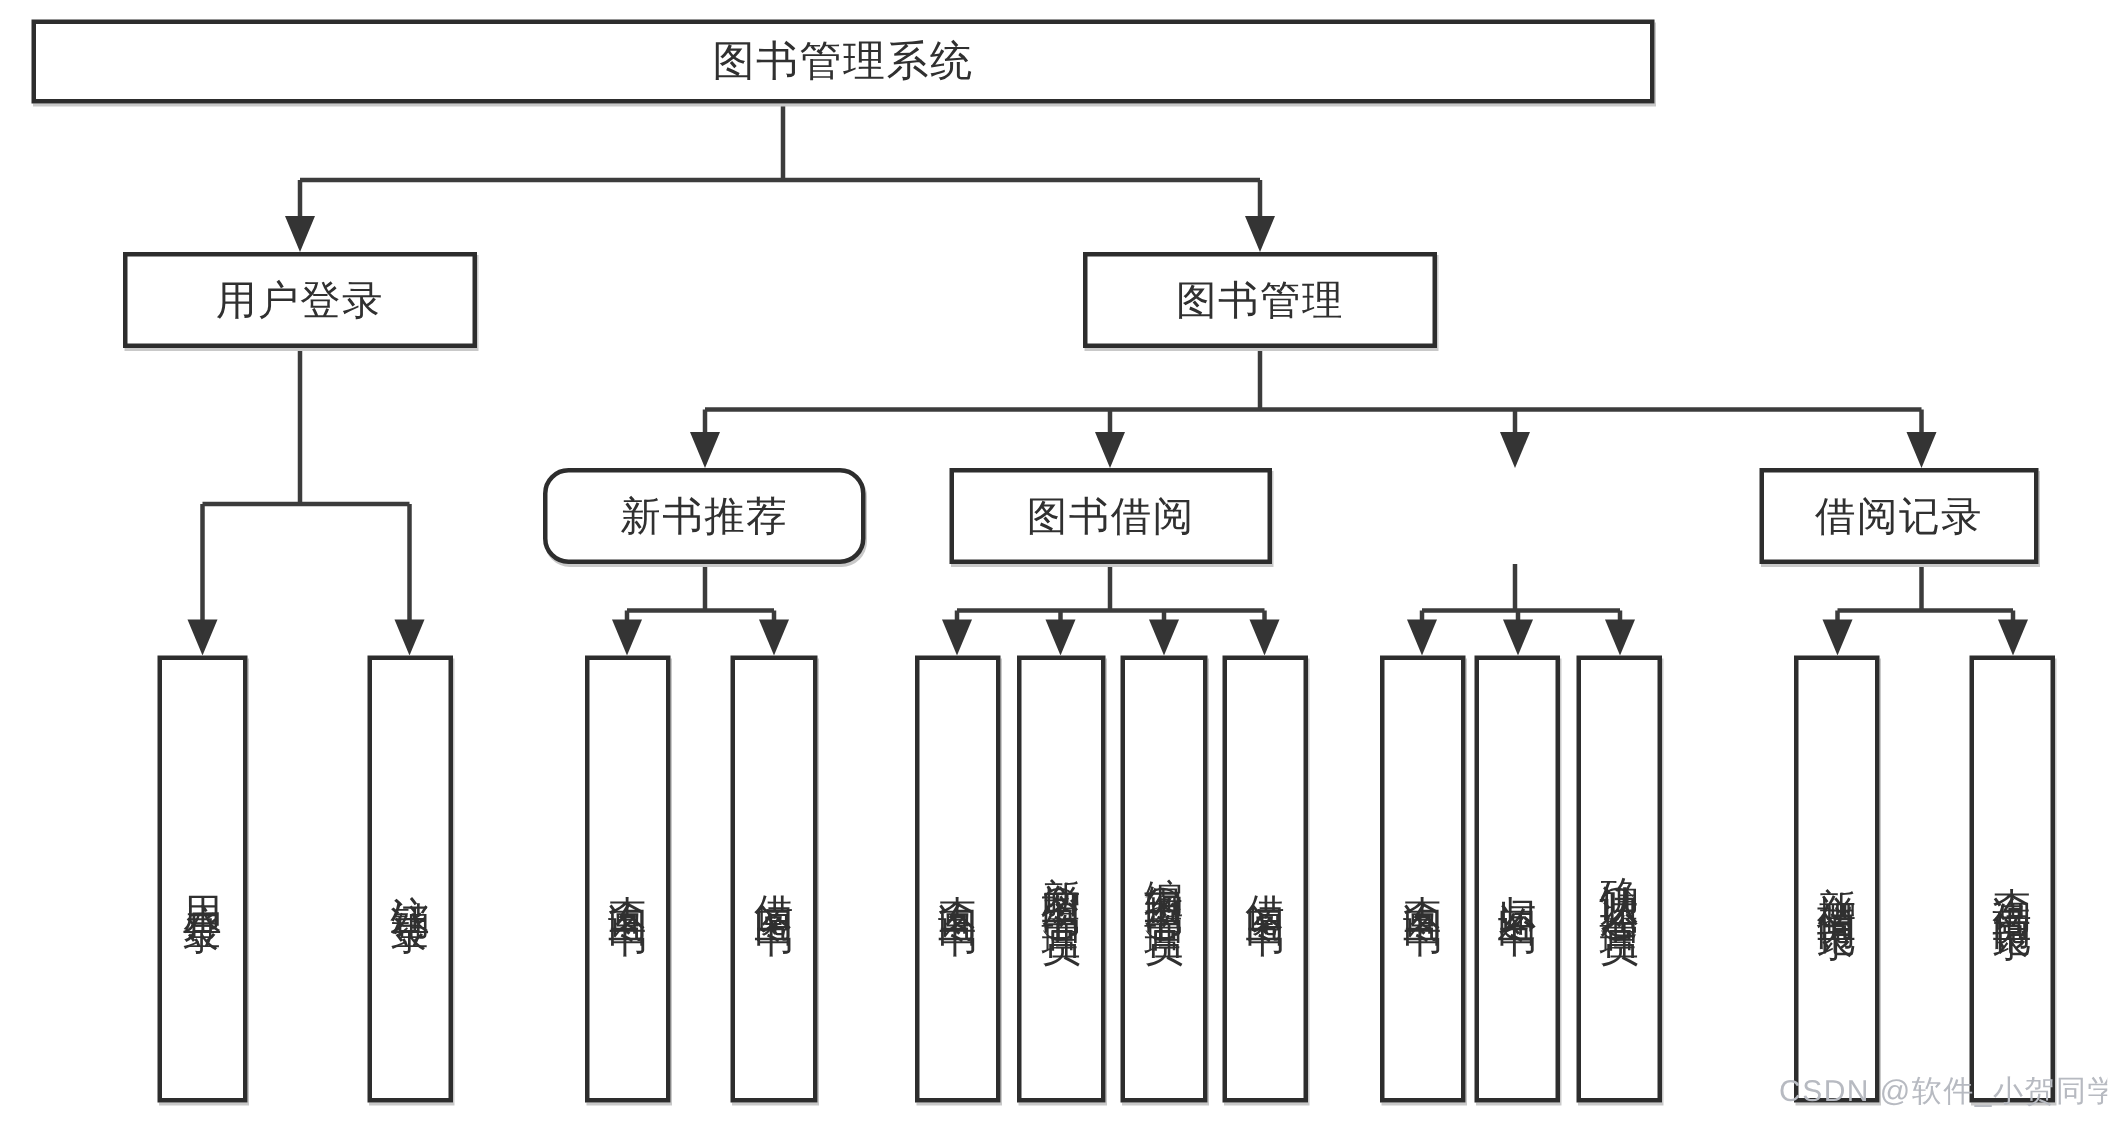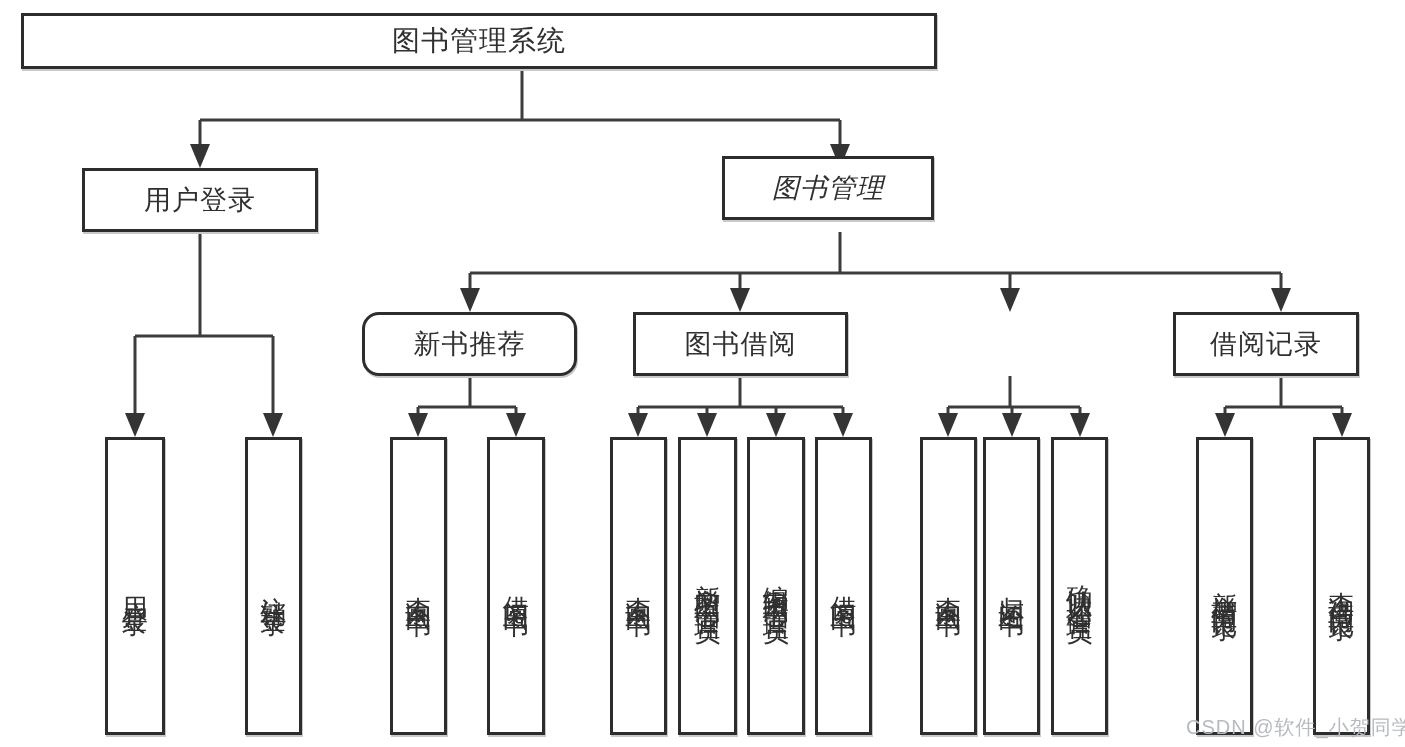--- a/index.html
+++ b/index.html
@@ -107,28 +107,28 @@
       <path d="M766 413 L786 413 L776 437 Z"></path>
       <path d="M833 413 L853 413 L843 437 Z"></path>
       <path d="M938 413 L958 413 L948 437 Z"></path>
       <path d="M1002 413 L1022 413 L1012 437 Z"></path>
       <path d="M1070 413 L1090 413 L1080 437 Z"></path>
       <path d="M1215 413 L1235 413 L1225 437 Z"></path>
       <path d="M1332 413 L1352 413 L1342 437 Z"></path>
     </g>
   </svg>
 
-  <div class="node rootbox" style="left:21px;top:13px;width:916px;">
+  <div class="node rootbox" style="left:21px;top:13px;width:1082px;">
     <span>图书管理系统</span>
   </div>
 
   <div class="node hbox" style="left:82px;top:168px;width:236px;">
     <span>用户登录</span>
   </div>
-  <div class="node hbox" style="left:722px;top:156px;width:212px;font-style:italic;">
+  <div class="node hbox" style="left:722px;top:168px;width:236px;">
     <span>图书管理</span>
   </div>
 
   <div class="node hbox" style="left:362px;top:312px;width:215px;border-radius:17px;">
     <span>新书推荐</span>
   </div>
   <div class="node hbox" style="left:633px;top:312px;width:215px;">
     <span>图书借阅</span>
   </div>
   <div class="node hbox" style="left:1173px;top:312px;width:186px;">

